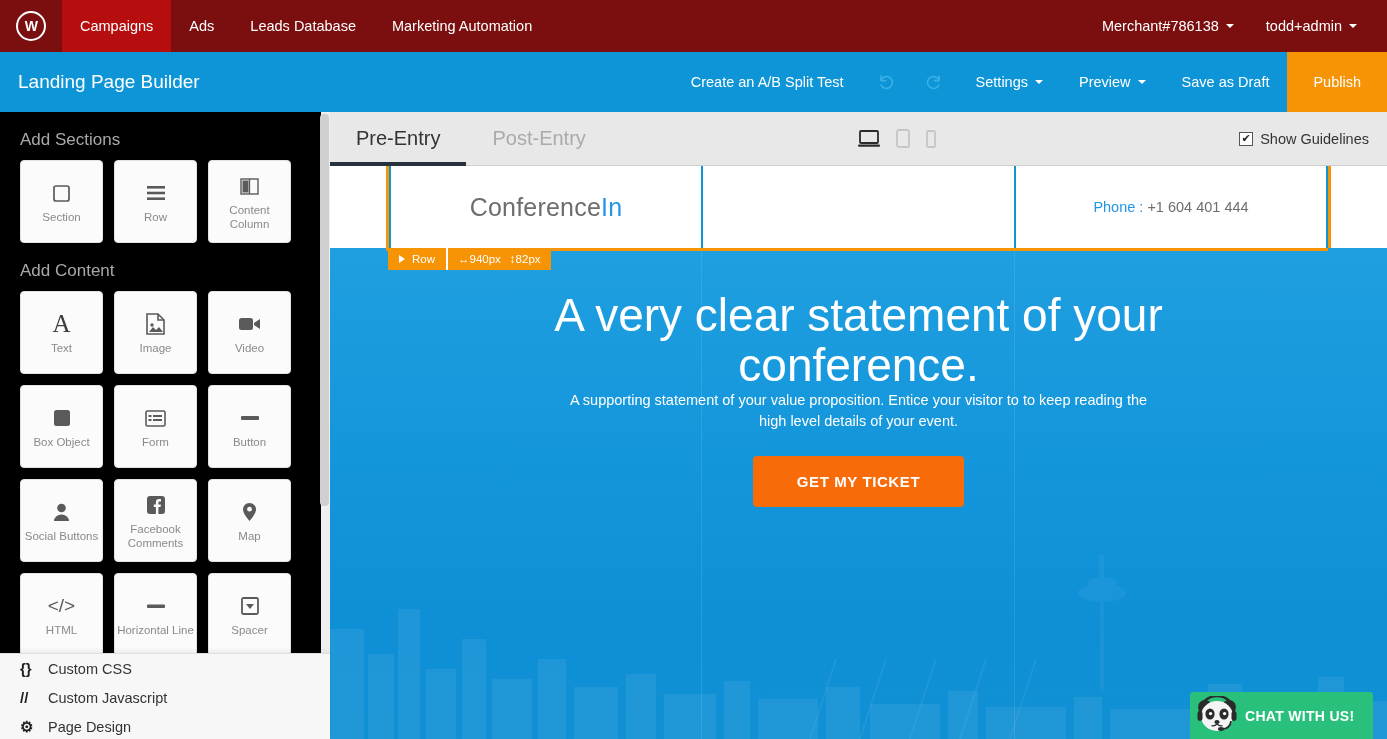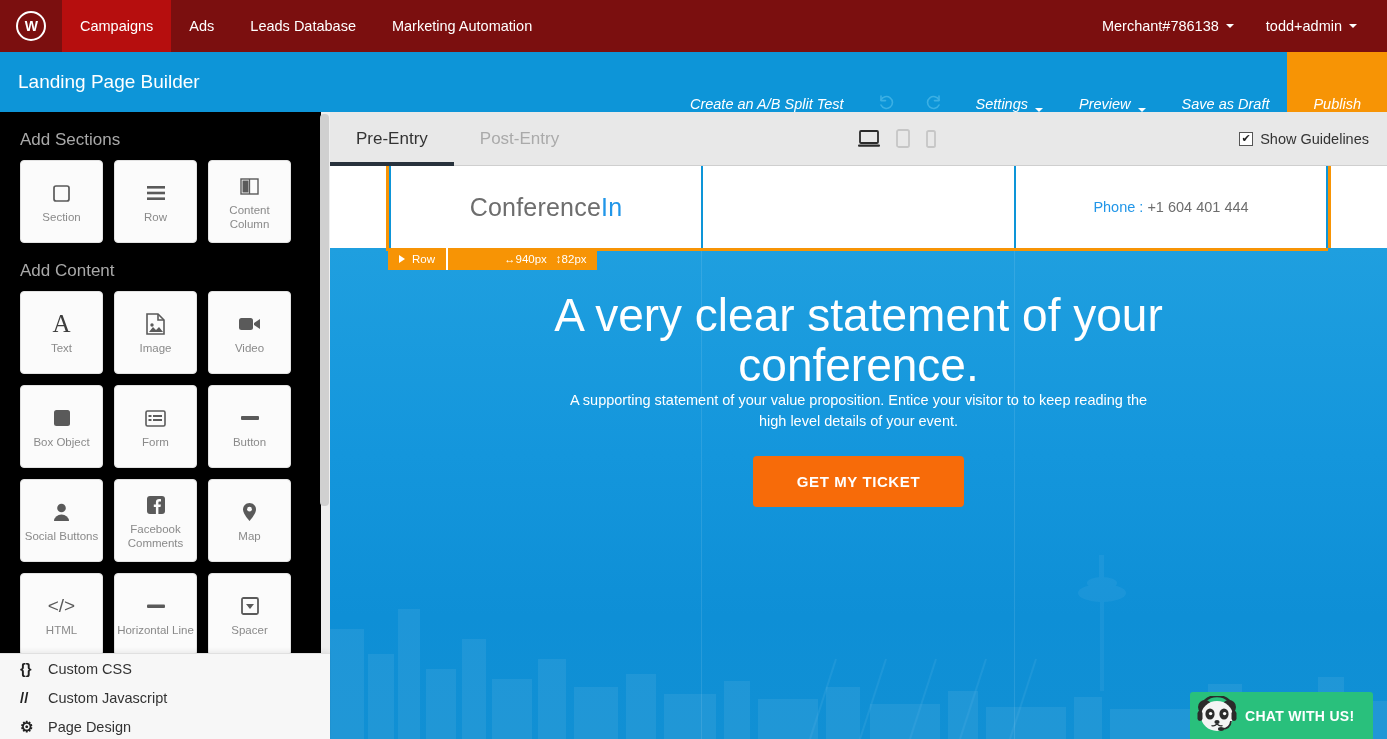--- a/index.html
+++ b/index.html
@@ -46,22 +46,22 @@
   .toolbar {
     position: absolute; top: 52px; left: 0; width: 1387px; height: 60px;
     background: #0d95d8; display: flex; align-items: stretch;
   }
   .toolbar-title {
     display: flex; align-items: center; padding-left: 18px;
     color: #ffffff; font-size: 19px; font-weight: normal;
   }
   .toolbar-right { margin-left: auto; display: flex; align-items: stretch; }
   .tb-item {
-    display: flex; align-items: flex-end; padding: 0 18px;
-    color: #ffffff; font-size: 14.5px; cursor: pointer; white-space: nowrap; font-style: italic;
+    display: flex; align-items: center; padding: 0 18px;
+    color: #ffffff; font-size: 14.5px; cursor: pointer; white-space: nowrap;
   }
   .tb-icon { padding: 0 14px; color: #3cb0e4; font-size: 20px; }
   .tb-publish { background: #f79405; padding: 0 26px; }
 
   
   .sidebar {
     position: absolute; top: 112px; left: 0; width: 332px; height: 627px;
     background: #000000; overflow: hidden;
     border-right: 1px solid #d8d8d8;
   }
@@ -115,21 +115,21 @@
     position: absolute; top: 112px; left: 330px; width: 1057px; height: 627px;
     background: #ffffff; overflow: hidden;
   }
   .edit-tabs {
     position: absolute; top: 0; left: 0; width: 1057px; height: 54px;
     background: #e8e8e8; display: flex; align-items: center;
     border-bottom: 1px solid #cfcfcf;
   }
   .etab {
     position: relative; height: 54px; display: flex; align-items: center;
-    padding: 0 26px; font-size: 17px; color: #aaaaaa; cursor: pointer;
+    padding: 0 26px; font-size: 20px; color: #aaaaaa; cursor: pointer;
   }
   .etab.active { color: #333333; }
   .etab.active::after {
     content: ""; position: absolute; left: 0; right: 0; bottom: 0;
     height: 4px; background: #28323c;
   }
   .device-group {
     position: absolute; left: 528px; display: flex; align-items: center; gap: 16px;
   }
   .dev-btn { cursor: pointer; color: #c6c6c6; display: flex; }
@@ -176,21 +176,21 @@
     position: absolute; top: 82px; left: 58px; height: 22px;
     background: #f79405; display: flex; align-items: center;
     color: #ffffff; font-size: 11.5px; z-index: 6; cursor: pointer;
   }
   .rb-left { display: flex; align-items: center; gap: 7px; padding: 0 11px; }
   .rb-tri {
     border-top: 4px solid transparent; border-bottom: 4px solid transparent;
     border-left: 6px solid #ffffff;
   }
   .rb-sep { width: 2px; height: 22px; background: #ffffff; }
-  .rb-right { display: flex; align-items: center; gap: 9px; padding: 0 10px; margin-left: 46px; }
+  .rb-right { display: flex; align-items: center; gap: 9px; padding: 0 10px; }
 
   
   .hero {
     position: absolute; top: 82px; left: 0; width: 1057px; height: 491px;
     background: #0d95d8; overflow: hidden;
   }
   .hero-photo { position: absolute; inset: 0; overflow: hidden; }
   .hero-overlay {
     position: absolute; inset: 0;
     background: linear-gradient(180deg, #1f9fdf 0%, #1496dc 42%, #0e8fd6 75%, #1190d4 100%);

